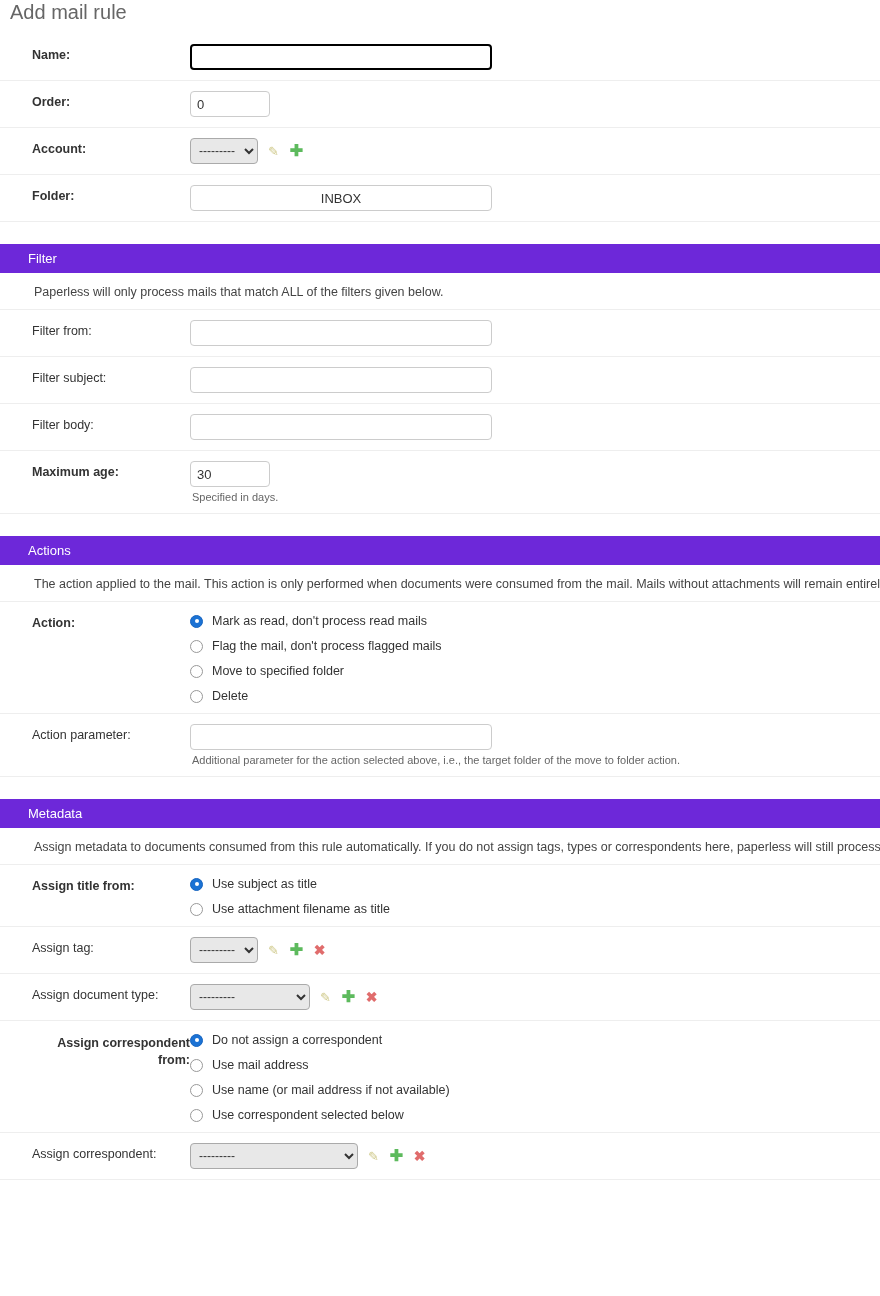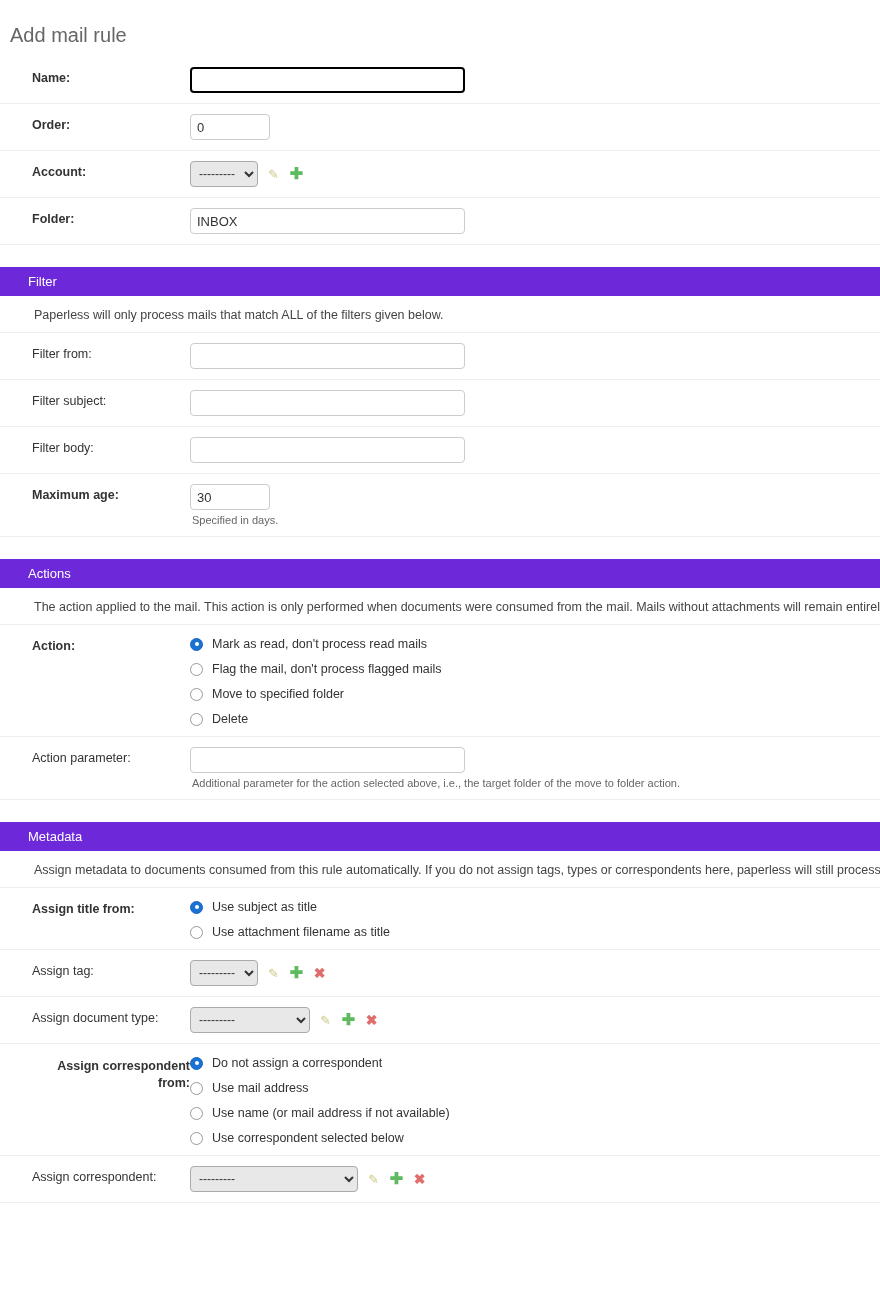--- a/index.html
+++ b/index.html
@@ -14,21 +14,21 @@
   .page {
     width: 880px;
     min-height: 1296px;
     position: relative;
     overflow: hidden;
   }
   .page-title {
     font-size: 20px;
     font-weight: 400;
     color: #666;
-    padding: 24px 0 10px 10px;
+    padding: 1px 0 10px 10px;
     margin: 0;
   }
   .form {
     width: 100%;
   }
   .row {
     display: flex;
     align-items: flex-start;
     border-bottom: 1px solid #eee;
     padding: 10px 16px 10px 0;
@@ -58,21 +58,21 @@
     height: 26px;
     border: 1px solid #ccc;
     border-radius: 4px;
     padding: 2px 6px;
     font-family: "Liberation Sans", sans-serif;
     font-size: 13px;
     color: #333;
     background: #fff;
     outline: none;
   }
-  input.wide { width: 275px; }
+  input.wide { width: 302px; text-align: center; }
   input.narrow { width: 80px; }
   input.focused {
     border: 2px solid #000;
   }
   select {
     height: 26px;
     border: 1px solid #aaa;
     border-radius: 4px;
     font-family: "Liberation Sans", sans-serif;
     font-size: 12px;

